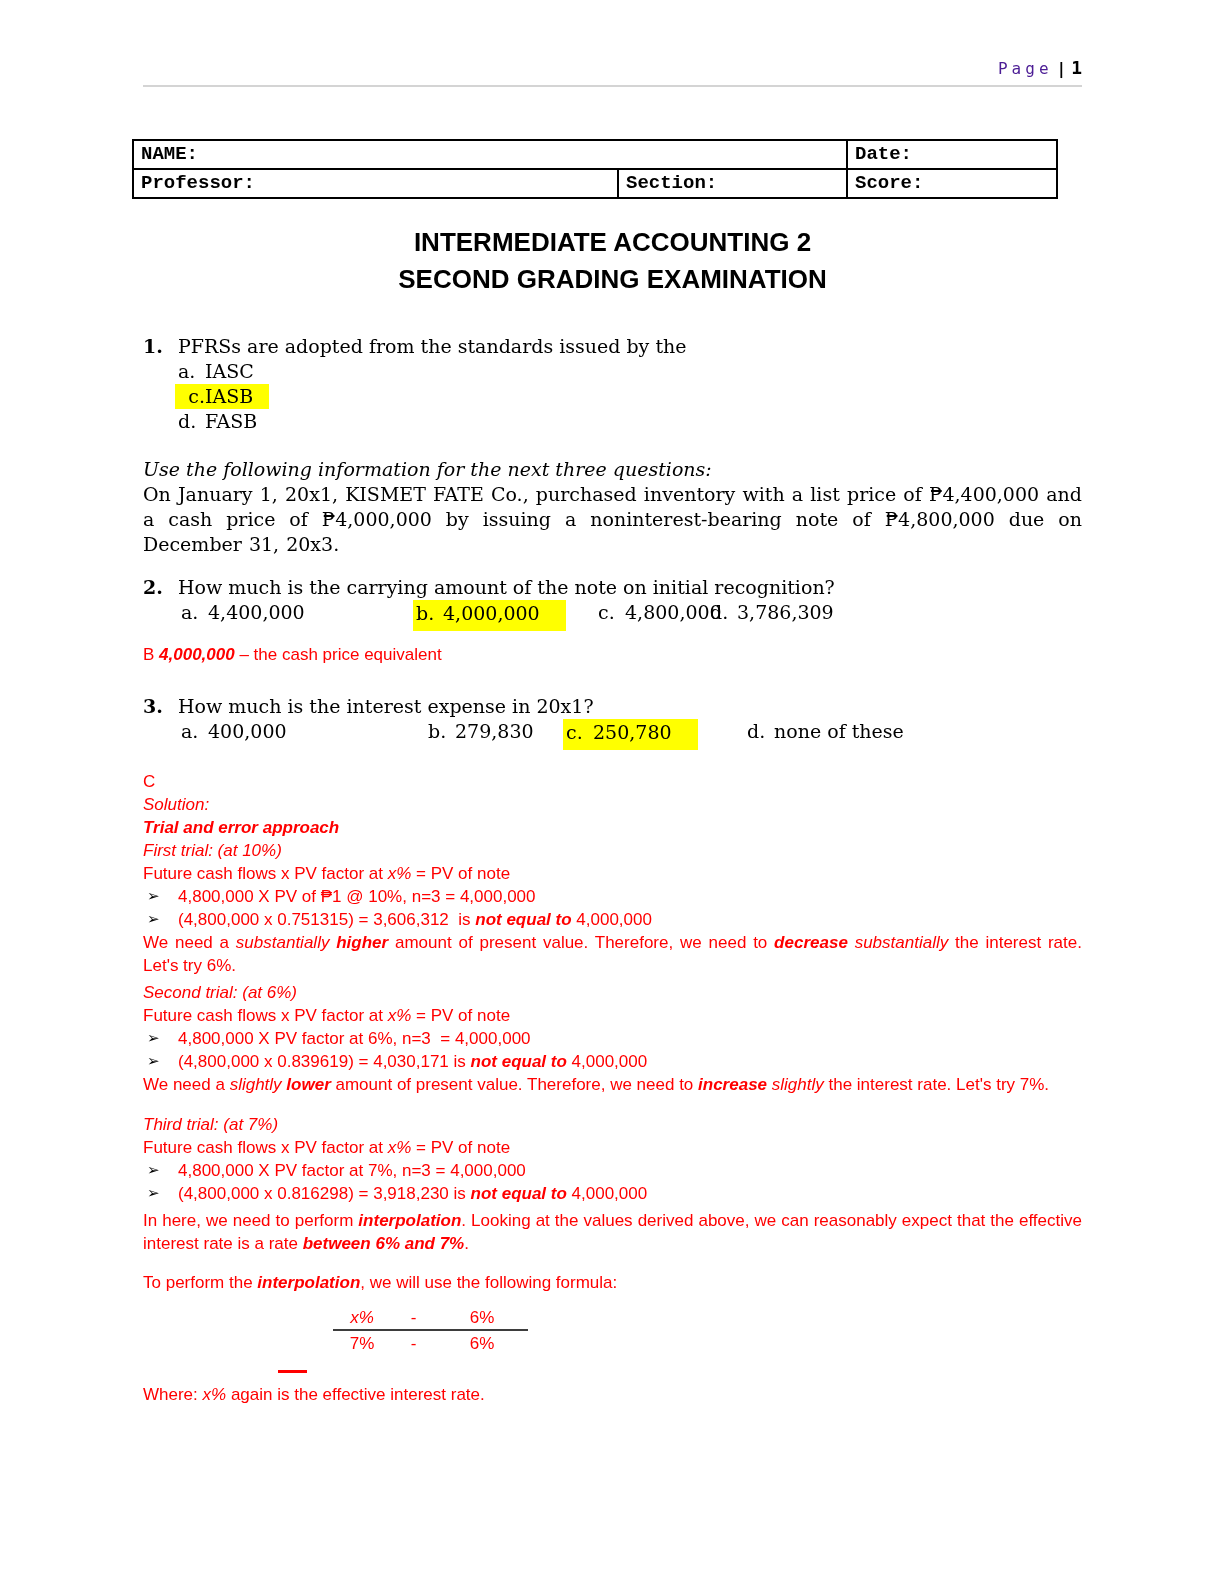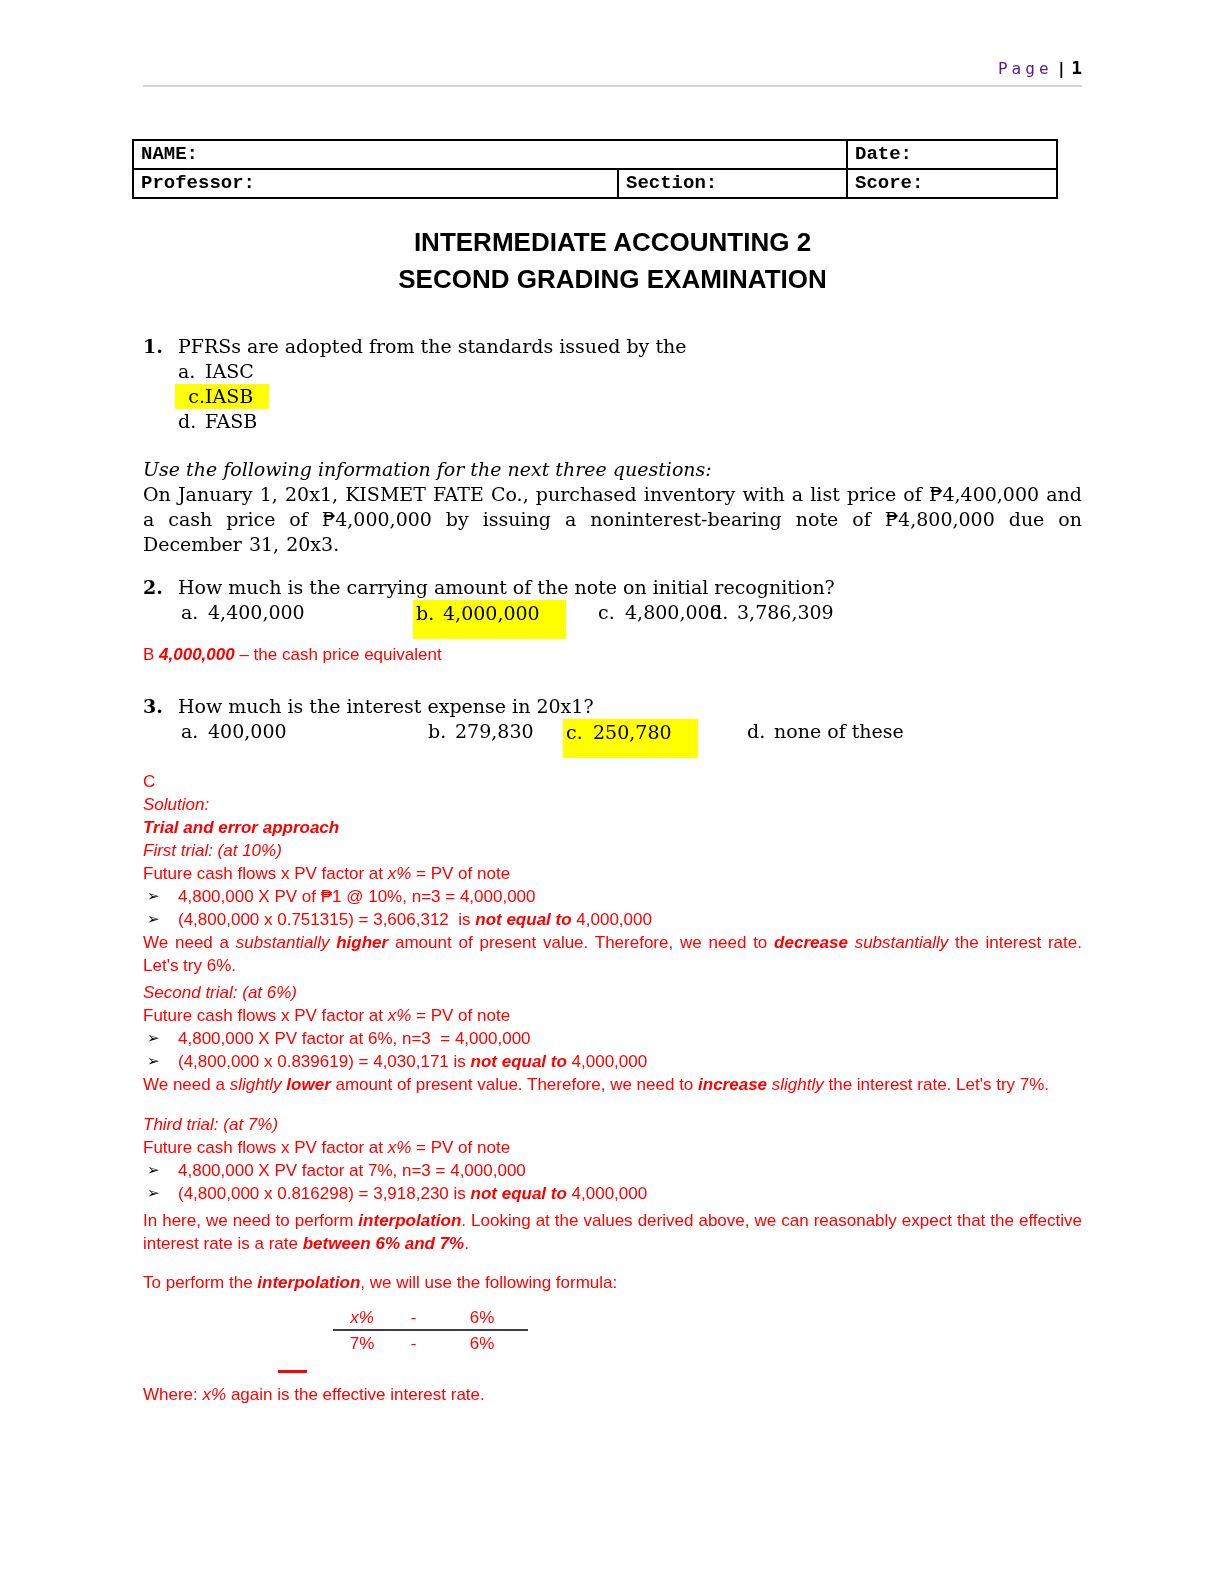--- a/index.html
+++ b/index.html
@@ -33,21 +33,21 @@
   .question.q-follow { margin-top:18px; }
   .question.q3-gap { margin-top:28px; }
   .q-num { font-weight:bold; width:35px; flex:none; }
   .choice { margin-left:35px; font-size:19px; line-height:25px; }
   .ch-label { display:inline-block; min-width:27px; }
   .hl { background:#ffff00; }
   .choice-wrap.hl { padding:1px 16px 2px 3px; margin-left:-3px;text-align:right; }
 
   .options-row { position:relative; height:27px; font-size:19px; line-height:25px; }
   .opt { position:absolute; top:0; white-space:pre; }
-  .opt.hl { padding:1px 26px 13px 3px; }
+  .opt.hl { padding:1px 26px 5px 3px; }
   .q2-a{left:38px} .q2-b{left:270px} .q2-c{left:455px} .q2-d{left:567px}
   .q3-a{left:38px} .q3-b{left:285px} .q3-c{left:420px} .q3-d{left:604px}
 
   
   .context-lead { margin-top:23px; font-style:italic; font-size:19px; line-height:25px; }
   .context-body { font-size:19px; line-height:25px; text-align:justify; word-spacing:1px; }
 
   
   .red { color:#ff0000; font-family:"Liberation Sans","DejaVu Sans",sans-serif;
     font-size:17px; line-height:23px; }

